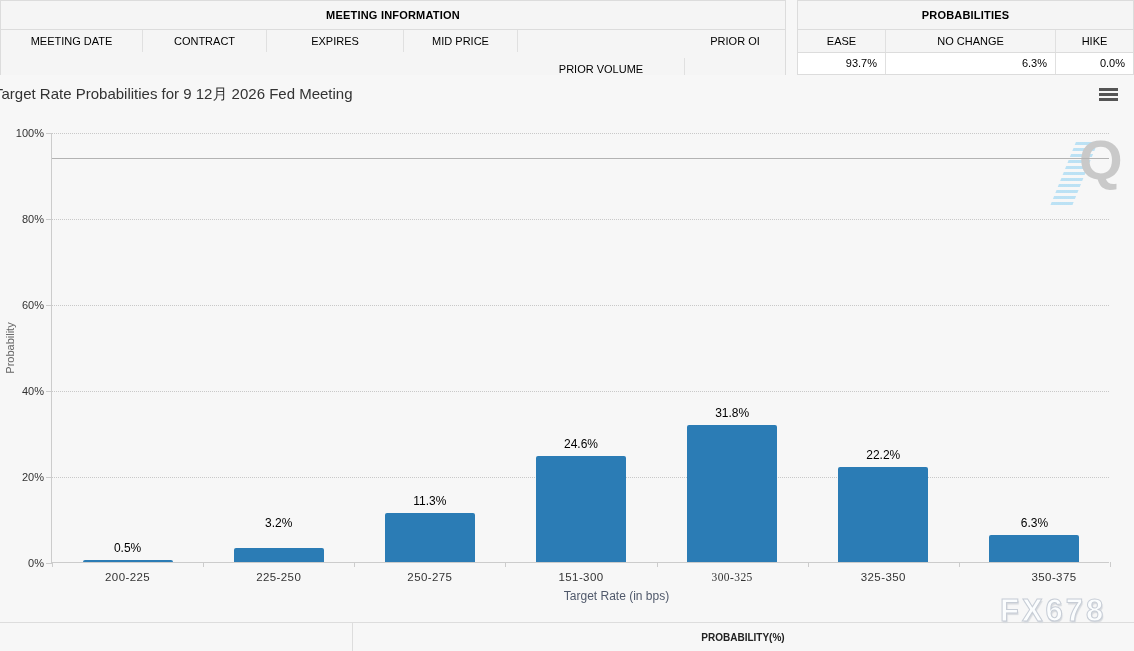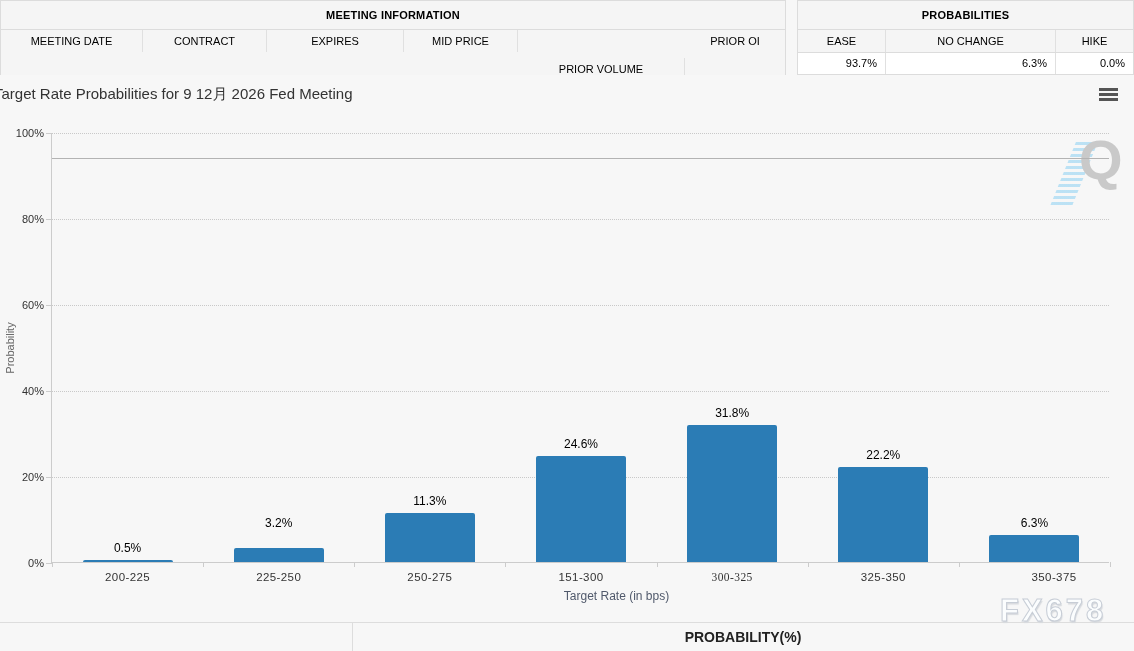--- a/index.html
+++ b/index.html
@@ -112,21 +112,21 @@
   }
 
   
   .footer {
     position: absolute; top: 622px; left: 0; width: 1134px; height: 29px;
     background: #f7f7f7; border-top: 1px solid #ddd;
   }
   .footer-divider { position: absolute; left: 352px; top: 0; bottom: 0; width: 1px; background: #ddd; }
   .footer-label {
     position: absolute; left: 352px; right: 0; top: 0; height: 29px; line-height: 29px;
-    text-align: center; font-size: 14px; font-weight: bold; color: #222;
+    text-align: center; font-size: 10px; font-weight: bold; color: #222;
   }
 </style>
 </head>
 <body>
 
 <div class="info-table tbl-left">
   <div class="table-caption">MEETING INFORMATION</div>
   <div class="table-head">
     <div class="th c1">MEETING DATE</div>
     <div class="th c2">CONTRACT</div>

